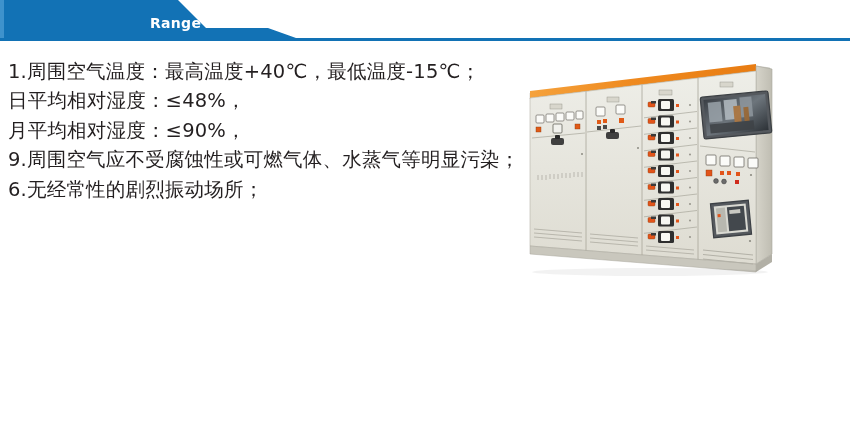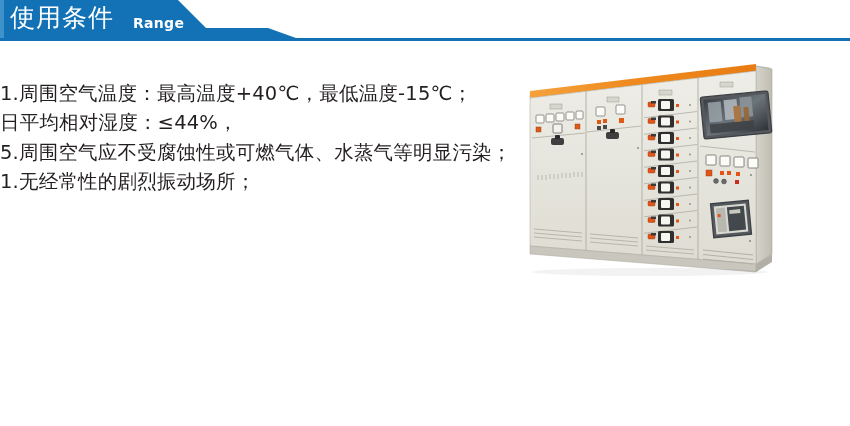--- a/index.html
+++ b/index.html
@@ -19,56 +19,56 @@
   }
   .hdr-edge{position:absolute;left:0;top:0;width:4px;height:38px;background:#3e92cc;}
   .hdr-rule{position:absolute;left:0;top:38px;width:850px;height:3px;background:#1272b5;}
   .hdr-title{
     position:absolute;left:10px;top:1px;
     font-size:25px;line-height:33px;color:#ffffff;letter-spacing:1px;
     font-family:"DejaVu Sans","Liberation Sans",sans-serif;
     white-space:nowrap;
   }
   .hdr-sub{
-    position:absolute;left:133px;top:15px;
+    position:absolute;left:150px;top:15px;
     font-size:14px;line-height:16px;color:#ffffff;font-weight:bold;
     letter-spacing:.3px;white-space:nowrap;
   }
 
   
   .conditions{
-    position:absolute;left:0;top:57px;width:640px;margin-top:22px;
+    position:absolute;left:8px;top:57px;width:640px;
   }
   .cond-line{
     font-size:19.5px;line-height:29.4px;color:#231f20;
     white-space:nowrap;letter-spacing:.2px;
   }
 
   
   .cabinet{position:absolute;left:520px;top:58px;width:330px;height:240px;}
   .cab-svg{display:block;width:330px;height:240px;}
 </style>
 </head>
 <body>
 
 <div class="page">
 
   <div class="header">
     <div class="hdr-bar"></div>
     <div class="hdr-edge"></div>
     <div class="hdr-rule"></div>
-    <div class="hdr-title">使用条件</div>
     <div class="hdr-sub">Range</div>
   </div>
 
   <div class="conditions">
     <div class="cond-line">1.周围空气温度：最高温度+40℃，最低温度-15℃；</div>
-    <div class="cond-line">日平均相对湿度：≤44%，</div>
-    <div class="cond-line">5.周围空气应不受腐蚀性或可燃气体、水蒸气等明显污染；</div>
-    <div class="cond-line">1.无经常性的剧烈振动场所；</div>
+    <div class="cond-line">日平均相对湿度：≤48%，</div>
+    <div class="cond-line">月平均相对湿度：≤90%，</div>
+    <div class="cond-line">9.周围空气应不受腐蚀性或可燃气体、水蒸气等明显污染；</div>
+    <div class="cond-line">6.无经常性的剧烈振动场所；</div>
   </div>
 
   <div class="cabinet">
     <svg class="cab-svg" viewBox="0 0 330 240" xmlns="http://www.w3.org/2000/svg">
       <defs>
         <linearGradient id="faceG" x1="0" y1="0" x2="0" y2="1">
           <stop offset="0" stop-color="#eeeee8"></stop>
           <stop offset="1" stop-color="#dedcd2"></stop>
         </linearGradient>
         <linearGradient id="faceG2" x1="0" y1="0" x2="0" y2="1">

